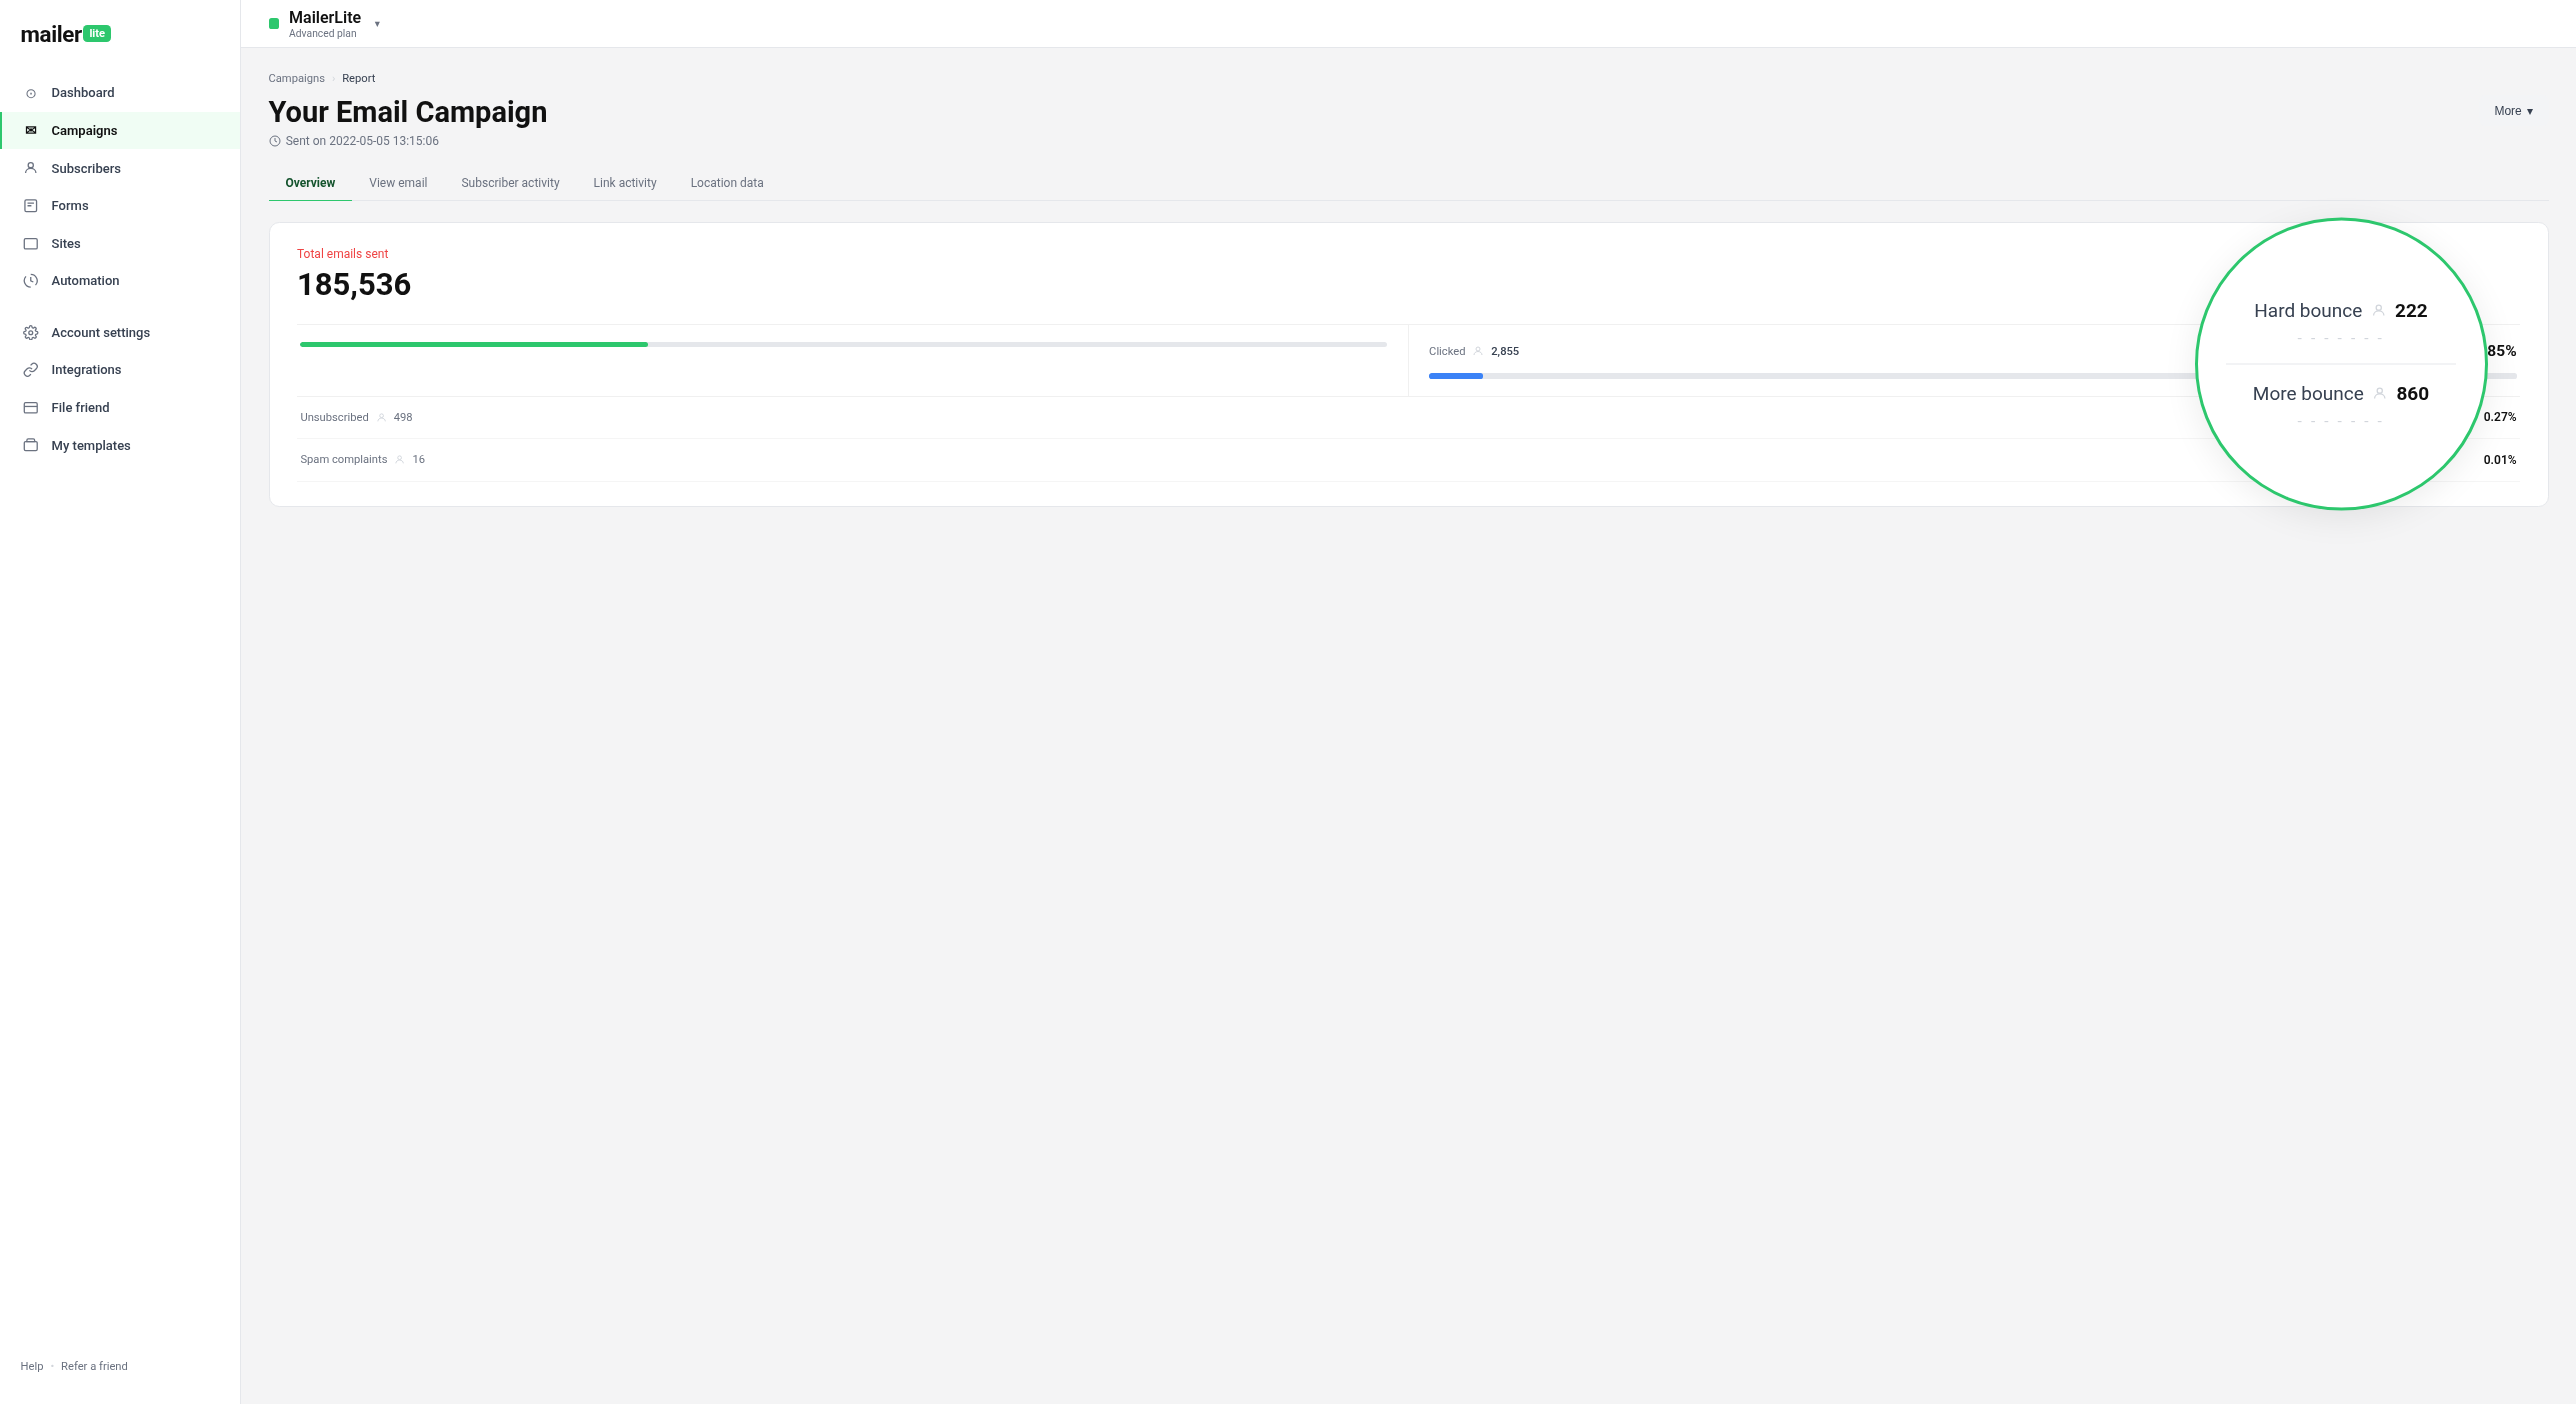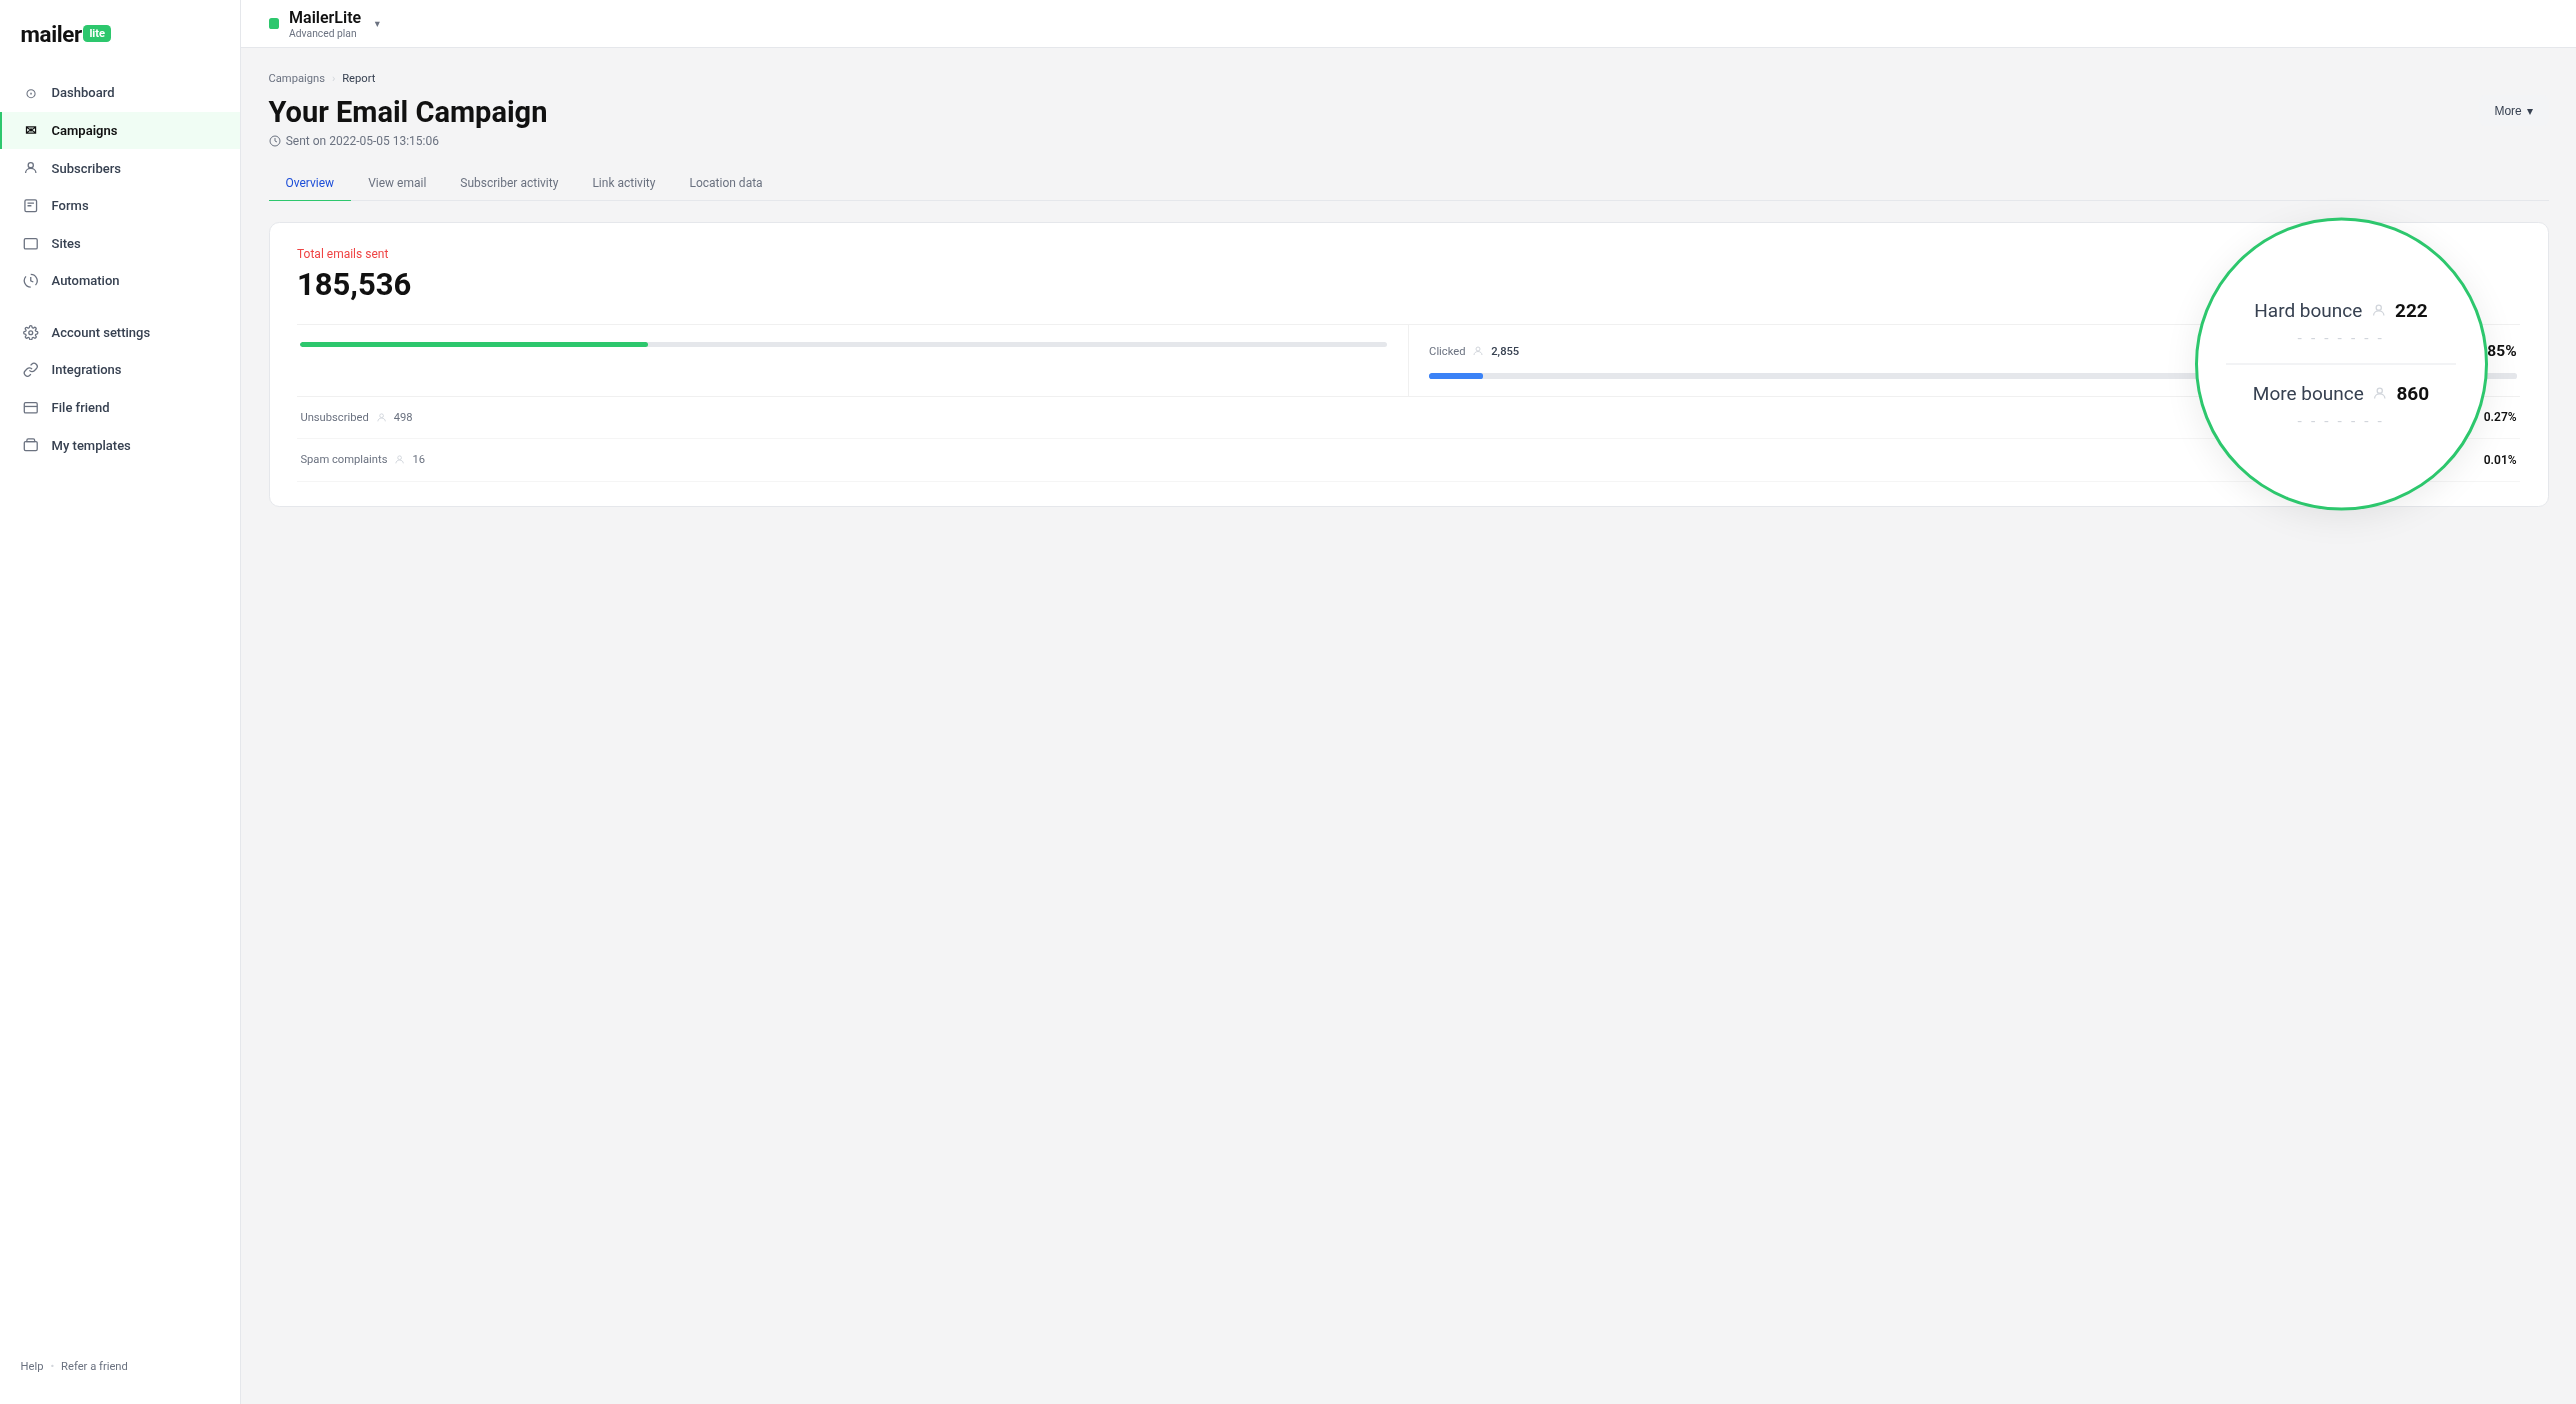--- a/index.html
+++ b/index.html
@@ -140,21 +140,21 @@
     }
     .tab {
       padding: 10.3px 17px;
       font-size: 12px;
       font-weight: 400;
       color: #6b7280;
       cursor: pointer;
       border-bottom: 1.7px solid transparent;
       margin-bottom: -0.9px;
     }
-    .tab.active { color: #1d4ed8; border-bottom: 1.7px solid #2dc76d; font-weight: 400; }
+    .tab.active { color: #14532d; border-bottom: 1.7px solid #2dc76d; font-weight: 700; }
 
     
     .stats-card {
       background: #fff;
       border-radius: 10.3px;
       padding: 24px 27.5px;
       border: 0.9px solid #e5e7eb;
       position: relative;
       overflow: visible;
     }

